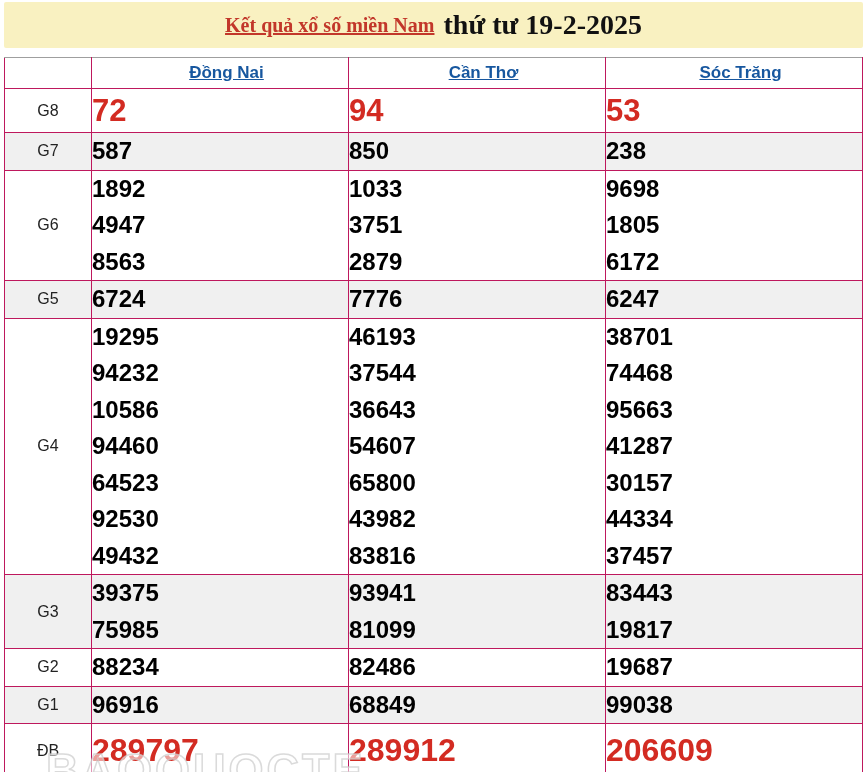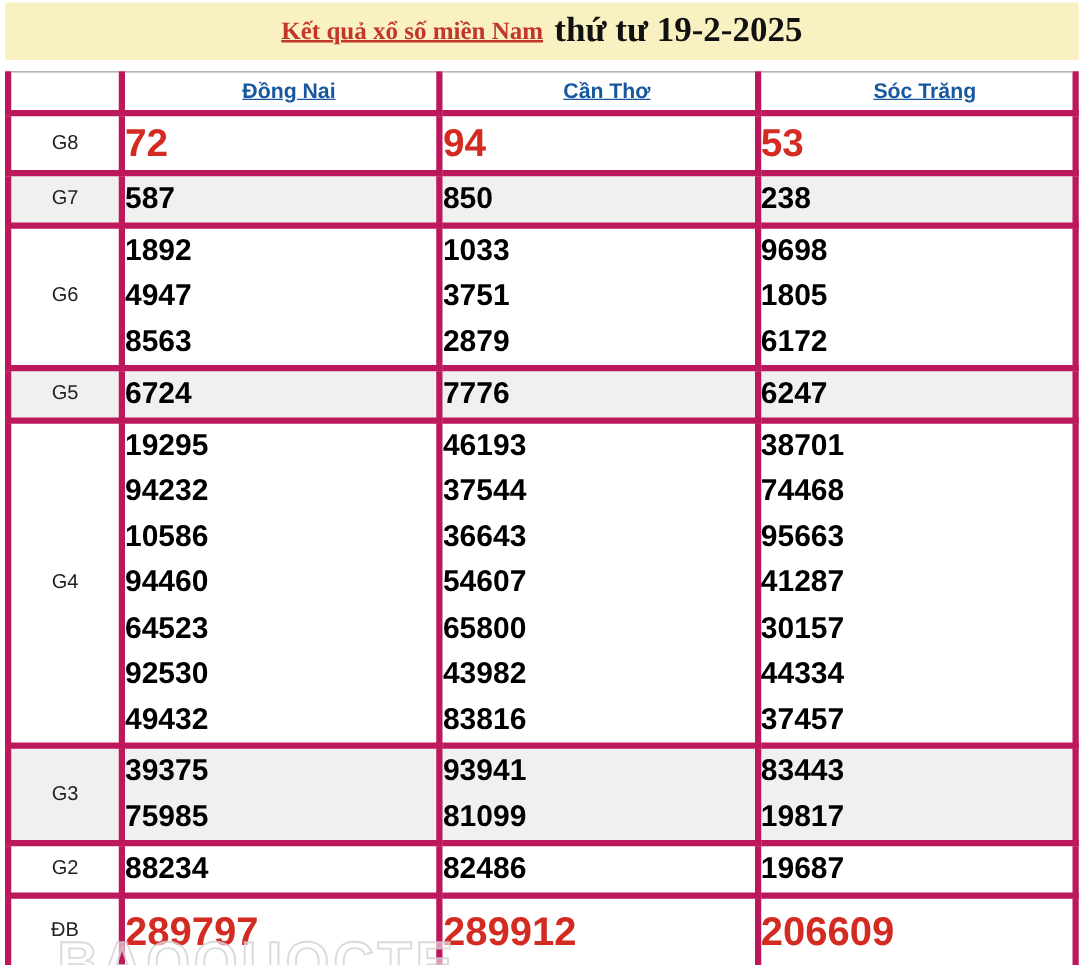--- a/index.html
+++ b/index.html
@@ -45,21 +45,21 @@
   table.results {
     position: absolute;
     left: 4px;
     top: 57px;
     width: 859px;
     border-collapse: collapse;
     table-layout: fixed;
   }
   table.results th,
   table.results td {
-    border: 5px solid #be185d;
+    border: 1px solid #be185d;
     padding: 0;
   }
   table.results thead th {
     border-top: 1px solid #9f9f9f;
     height: 30px;
     background: #ffffff;
     text-align: center;
     vertical-align: middle;
   }
   th.label-col { width: 86px; }
@@ -235,20 +235,32 @@
           <td class="value-cell">
             <div class="num">88234</div>
           </td>
           <td class="value-cell">
             <div class="num">82486</div>
           </td>
           <td class="value-cell">
             <div class="num">19687</div>
           </td>
         </tr>
+        <tr class="alt">
+          <td class="label-cell">G1</td>
+          <td class="value-cell">
+            <div class="num">96916</div>
+          </td>
+          <td class="value-cell">
+            <div class="num">68849</div>
+          </td>
+          <td class="value-cell">
+            <div class="num">99038</div>
+          </td>
+        </tr>
         <tr class="hl db">
           <td class="label-cell">ĐB</td>
           <td class="value-cell">
             <div class="num">289797</div>
           </td>
           <td class="value-cell">
             <div class="num">289912</div>
           </td>
           <td class="value-cell">
             <div class="num">206609</div>

